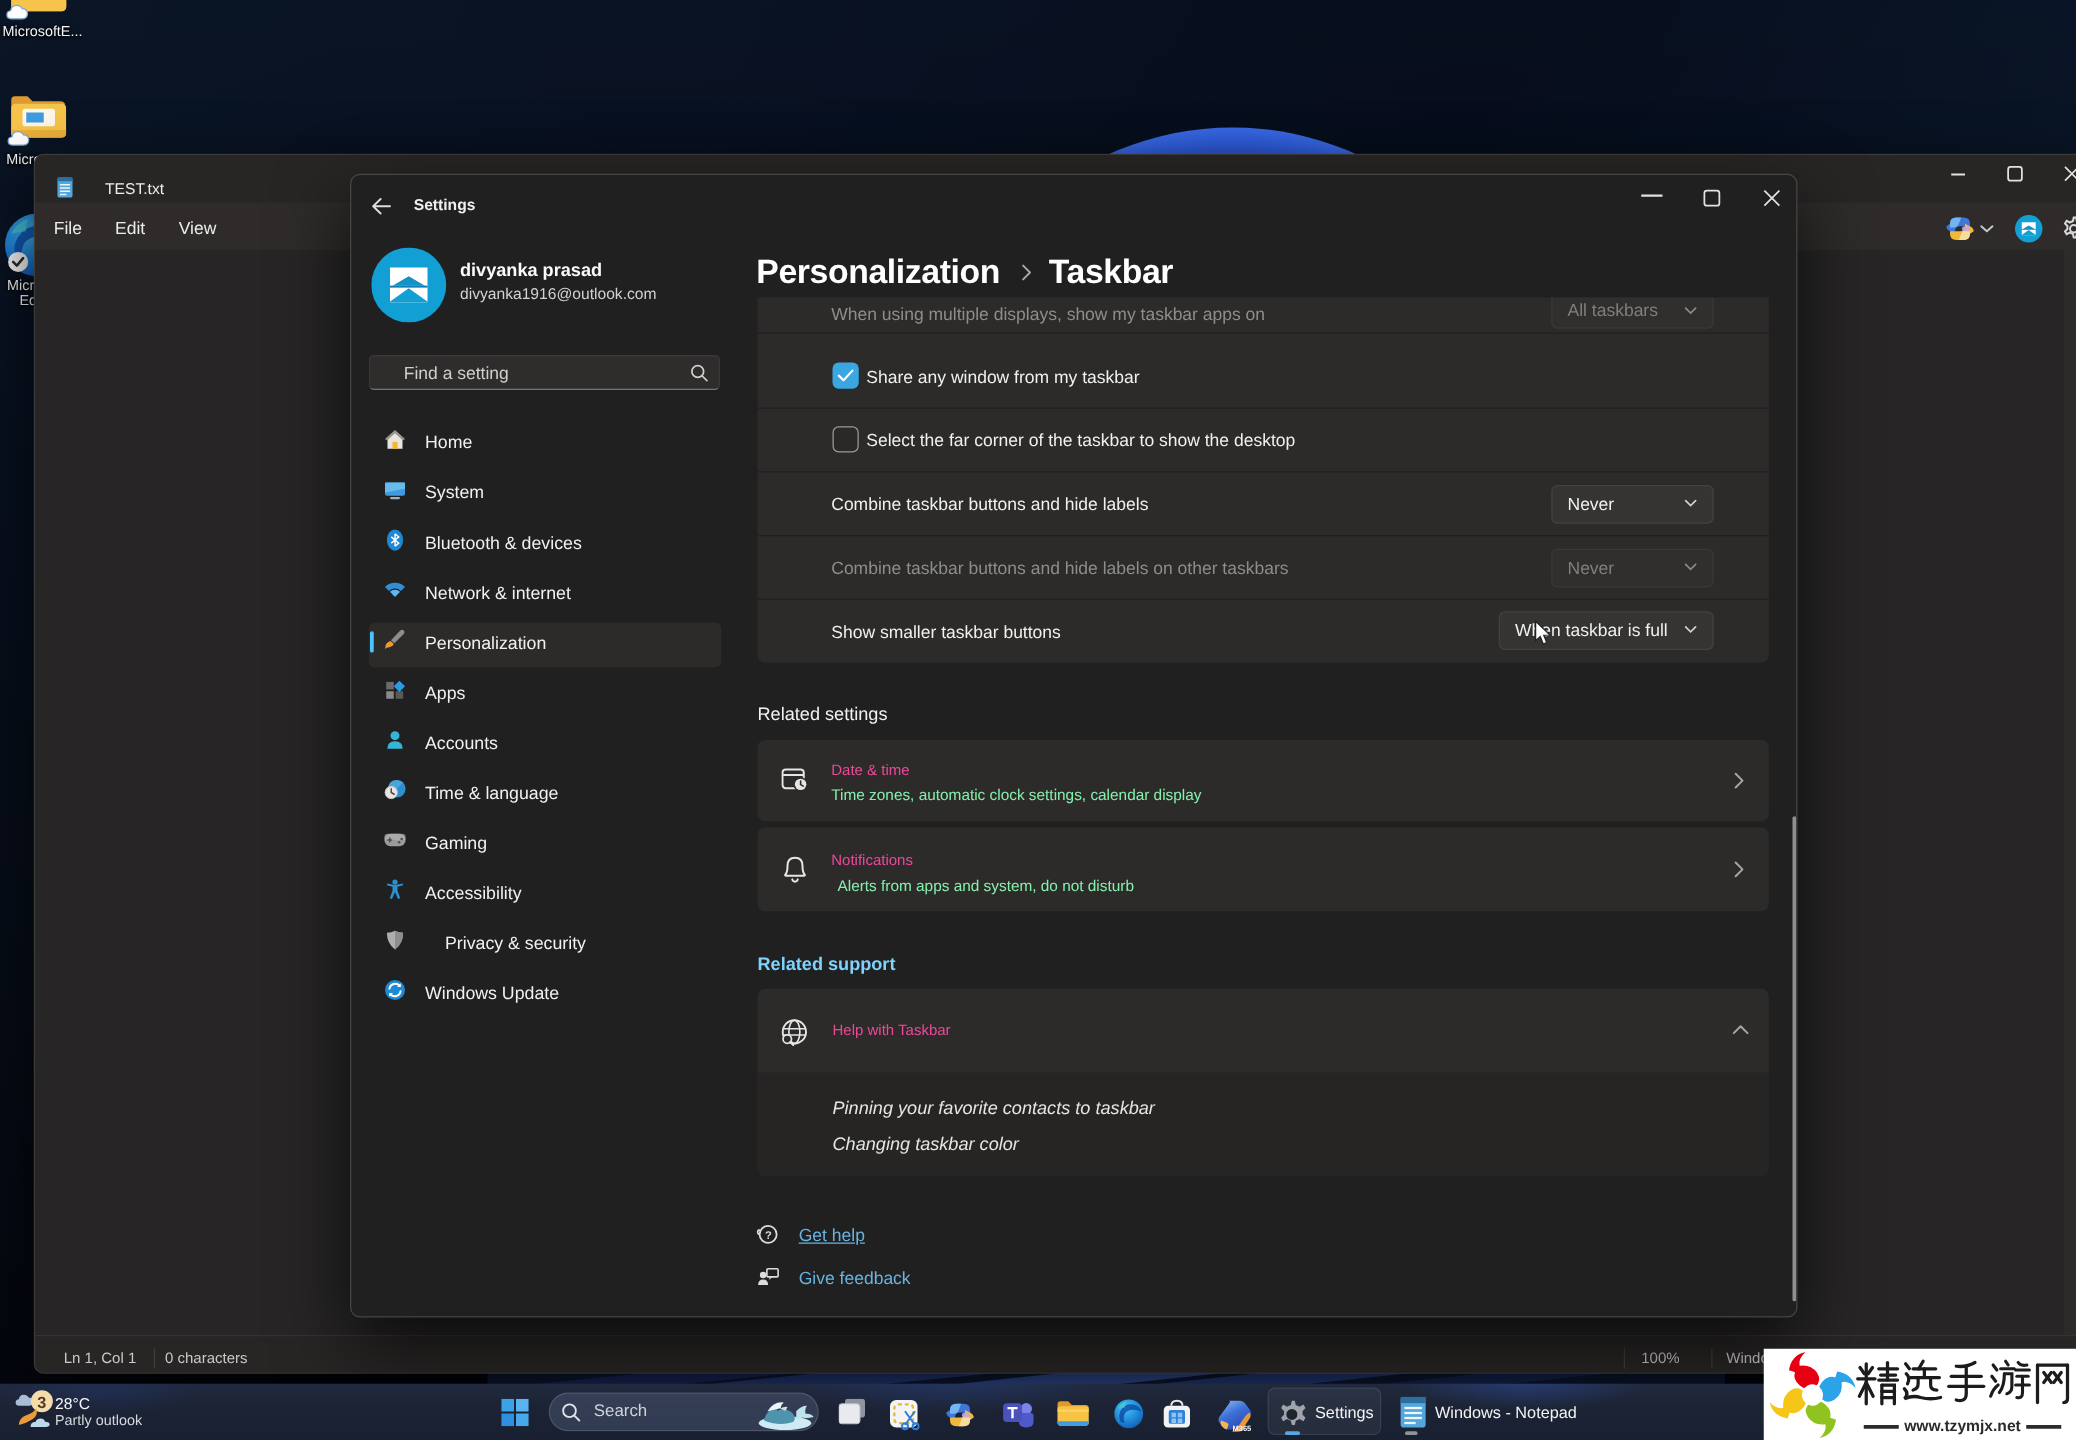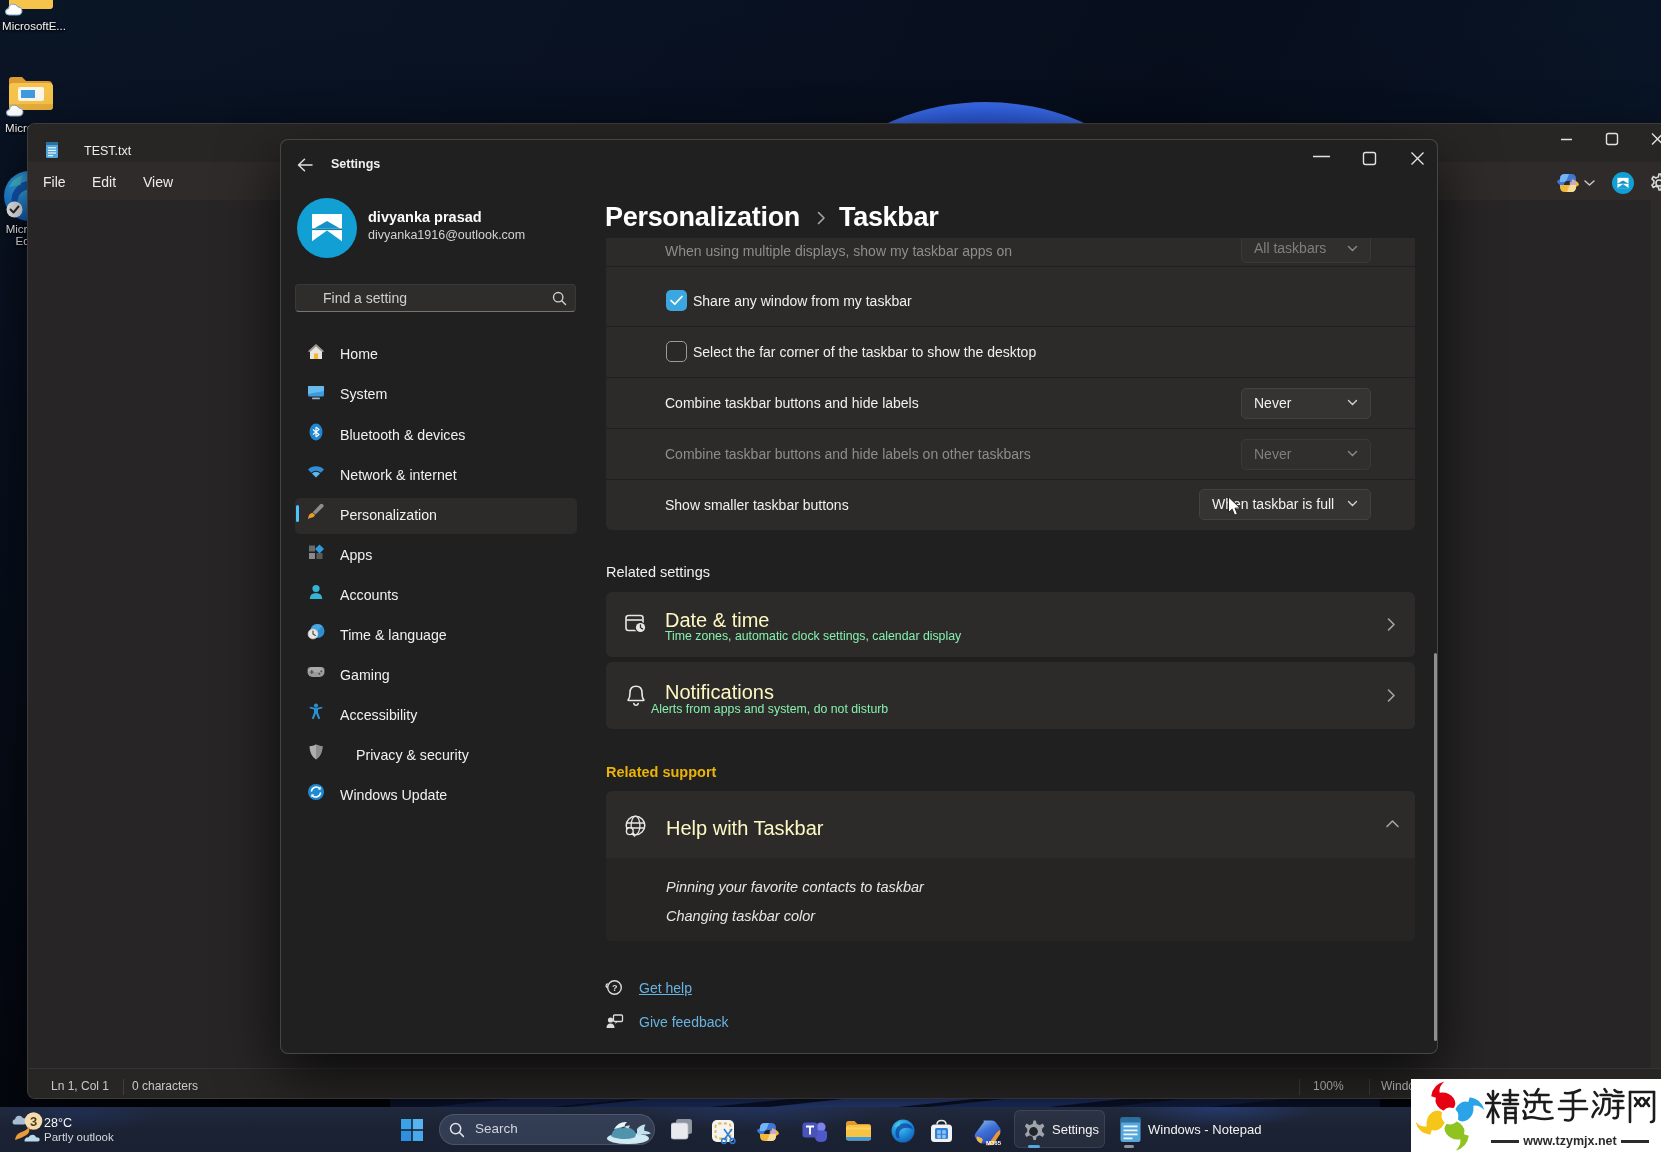--- a/index.html
+++ b/index.html
@@ -43,21 +43,21 @@
 .row-label { position:absolute; left:59px; font-size:14px; color:#f0f0f0; }
 .row-label.dis { color:#8d8d8d; }
 .drop { position:absolute; background:#353433; border:1px solid #434241; border-radius:5px;
   font-size:14px; color:#f0f0f0; }
 .drop.dis { background:#302f2e; border-color:#3a3938; color:#7f7f7f; }
 .drop .dtext { position:absolute; left:12px; top:6px; }
 .drop .dchev { position:absolute; right:12px; top:10px; }
 .navitem { position:absolute; left:14px; width:282px; height:36px; border-radius:5px; }
 .navtext { position:absolute; left:59px; top:9px; font-size:14.2px; color:#f1f1f1; }
 .chev-r { stroke:#a6a6a6; stroke-width:1.6; fill:none; stroke-linecap:round; stroke-linejoin:round; }
-.stitle { font-size:20px; color:#fef9c3; }
+.stitle { font-size:12px; color:#ec4899; }
 .ssub { font-size:12.3px; color:#86efac; }
 .slink { position:absolute; font-size:14.5px; color:#e5e5e5;font-style:italic; }
 
 
 #taskbar { position:absolute; left:0; top:1107px; width:1661px; height:45px;
   background:
     radial-gradient(140px 30px at 1220px 0px, rgba(45,80,170,.45), rgba(45,80,170,0) 70%),
     radial-gradient(180px 35px at 760px 0px, rgba(40,70,150,.35), rgba(40,70,150,0) 70%),
     radial-gradient(120px 28px at 80px 6px, rgba(35,60,130,.3), rgba(35,60,130,0) 70%),
     linear-gradient(180deg, #20293e 0%, #1c2334 40%, #192031 100%); }
@@ -386,27 +386,27 @@
             <path d="M2.5 2 L8 7.5 L2.5 13" class="chev-r"></path>
           </svg>
       </div>
 
       <div class="st-card" style="top:522px; width:809px; height:67px;">
         <svg class="abs" style="left:19px; top:22px;" width="22" height="24" viewBox="0 0 22 24">
           <path d="M11 2.2 q6 0 6 6.5 q0 4.8 1.6 6.8 q0.8 1 -0.3 1 l-14.6 0 q-1.1 0 -0.3 -1 q1.6 -2 1.6 -6.8 q0 -6.5 6 -6.5 z" fill="none" stroke="#e6e6e6" stroke-width="1.6"></path>
           <path d="M8.8 19.5 q0.4 1.8 2.2 1.8 q1.8 0 2.2 -1.8" fill="none" stroke="#e6e6e6" stroke-width="1.6" stroke-linecap="round"></path>
         </svg>
         <span class="abs stitle" style="left:59px; top:19px;">Notifications</span>
-        <span class="abs ssub" style="left:45px; top:40px;">Alerts from apps and system, do not disturb</span>
+        <span class="abs ssub" style="left:64px; top:40px;">Alerts from apps and system, do not disturb</span>
         <svg class="abs" style="left:780px; top:26px;" width="10" height="15" viewBox="0 0 10 15">
             <path d="M2.5 2 L8 7.5 L2.5 13" class="chev-r"></path>
           </svg>
       </div>
 
-      <span class="abs" style="left:325px; top:624px; font-size:14.5px; font-weight:600; color:#eab308;">Related support</span>
+      <span class="abs" style="left:325px; top:624px; font-size:14.5px; font-weight:600; color:#7dd3fc;">Related support</span>
 
       <div class="st-card" style="top:651px; width:809px; height:150px; overflow:hidden;">
         <div class="abs" style="left:0; top:67px; width:809px; height:83px; background:#262524;"></div>
         <svg class="abs" style="left:17px; top:23px;" width="25" height="25" viewBox="0 0 25 25">
           <circle cx="12.5" cy="11.5" r="9.3" fill="none" stroke="#e6e6e6" stroke-width="1.5"></circle>
           <ellipse cx="12.5" cy="11.5" rx="4.4" ry="9.3" fill="none" stroke="#e6e6e6" stroke-width="1.3"></ellipse>
           <line x1="3.4" y1="9" x2="21.6" y2="9" stroke="#e6e6e6" stroke-width="1.3"></line>
           <line x1="3.4" y1="14" x2="21.6" y2="14" stroke="#e6e6e6" stroke-width="1.3"></line>
           <circle cx="6.8" cy="17.2" r="3.4" fill="#2c2b2a" stroke="#e6e6e6" stroke-width="1.4"></circle>
           <line x1="9.2" y1="19.6" x2="11.6" y2="22" stroke="#e6e6e6" stroke-width="1.6" stroke-linecap="round"></line>

